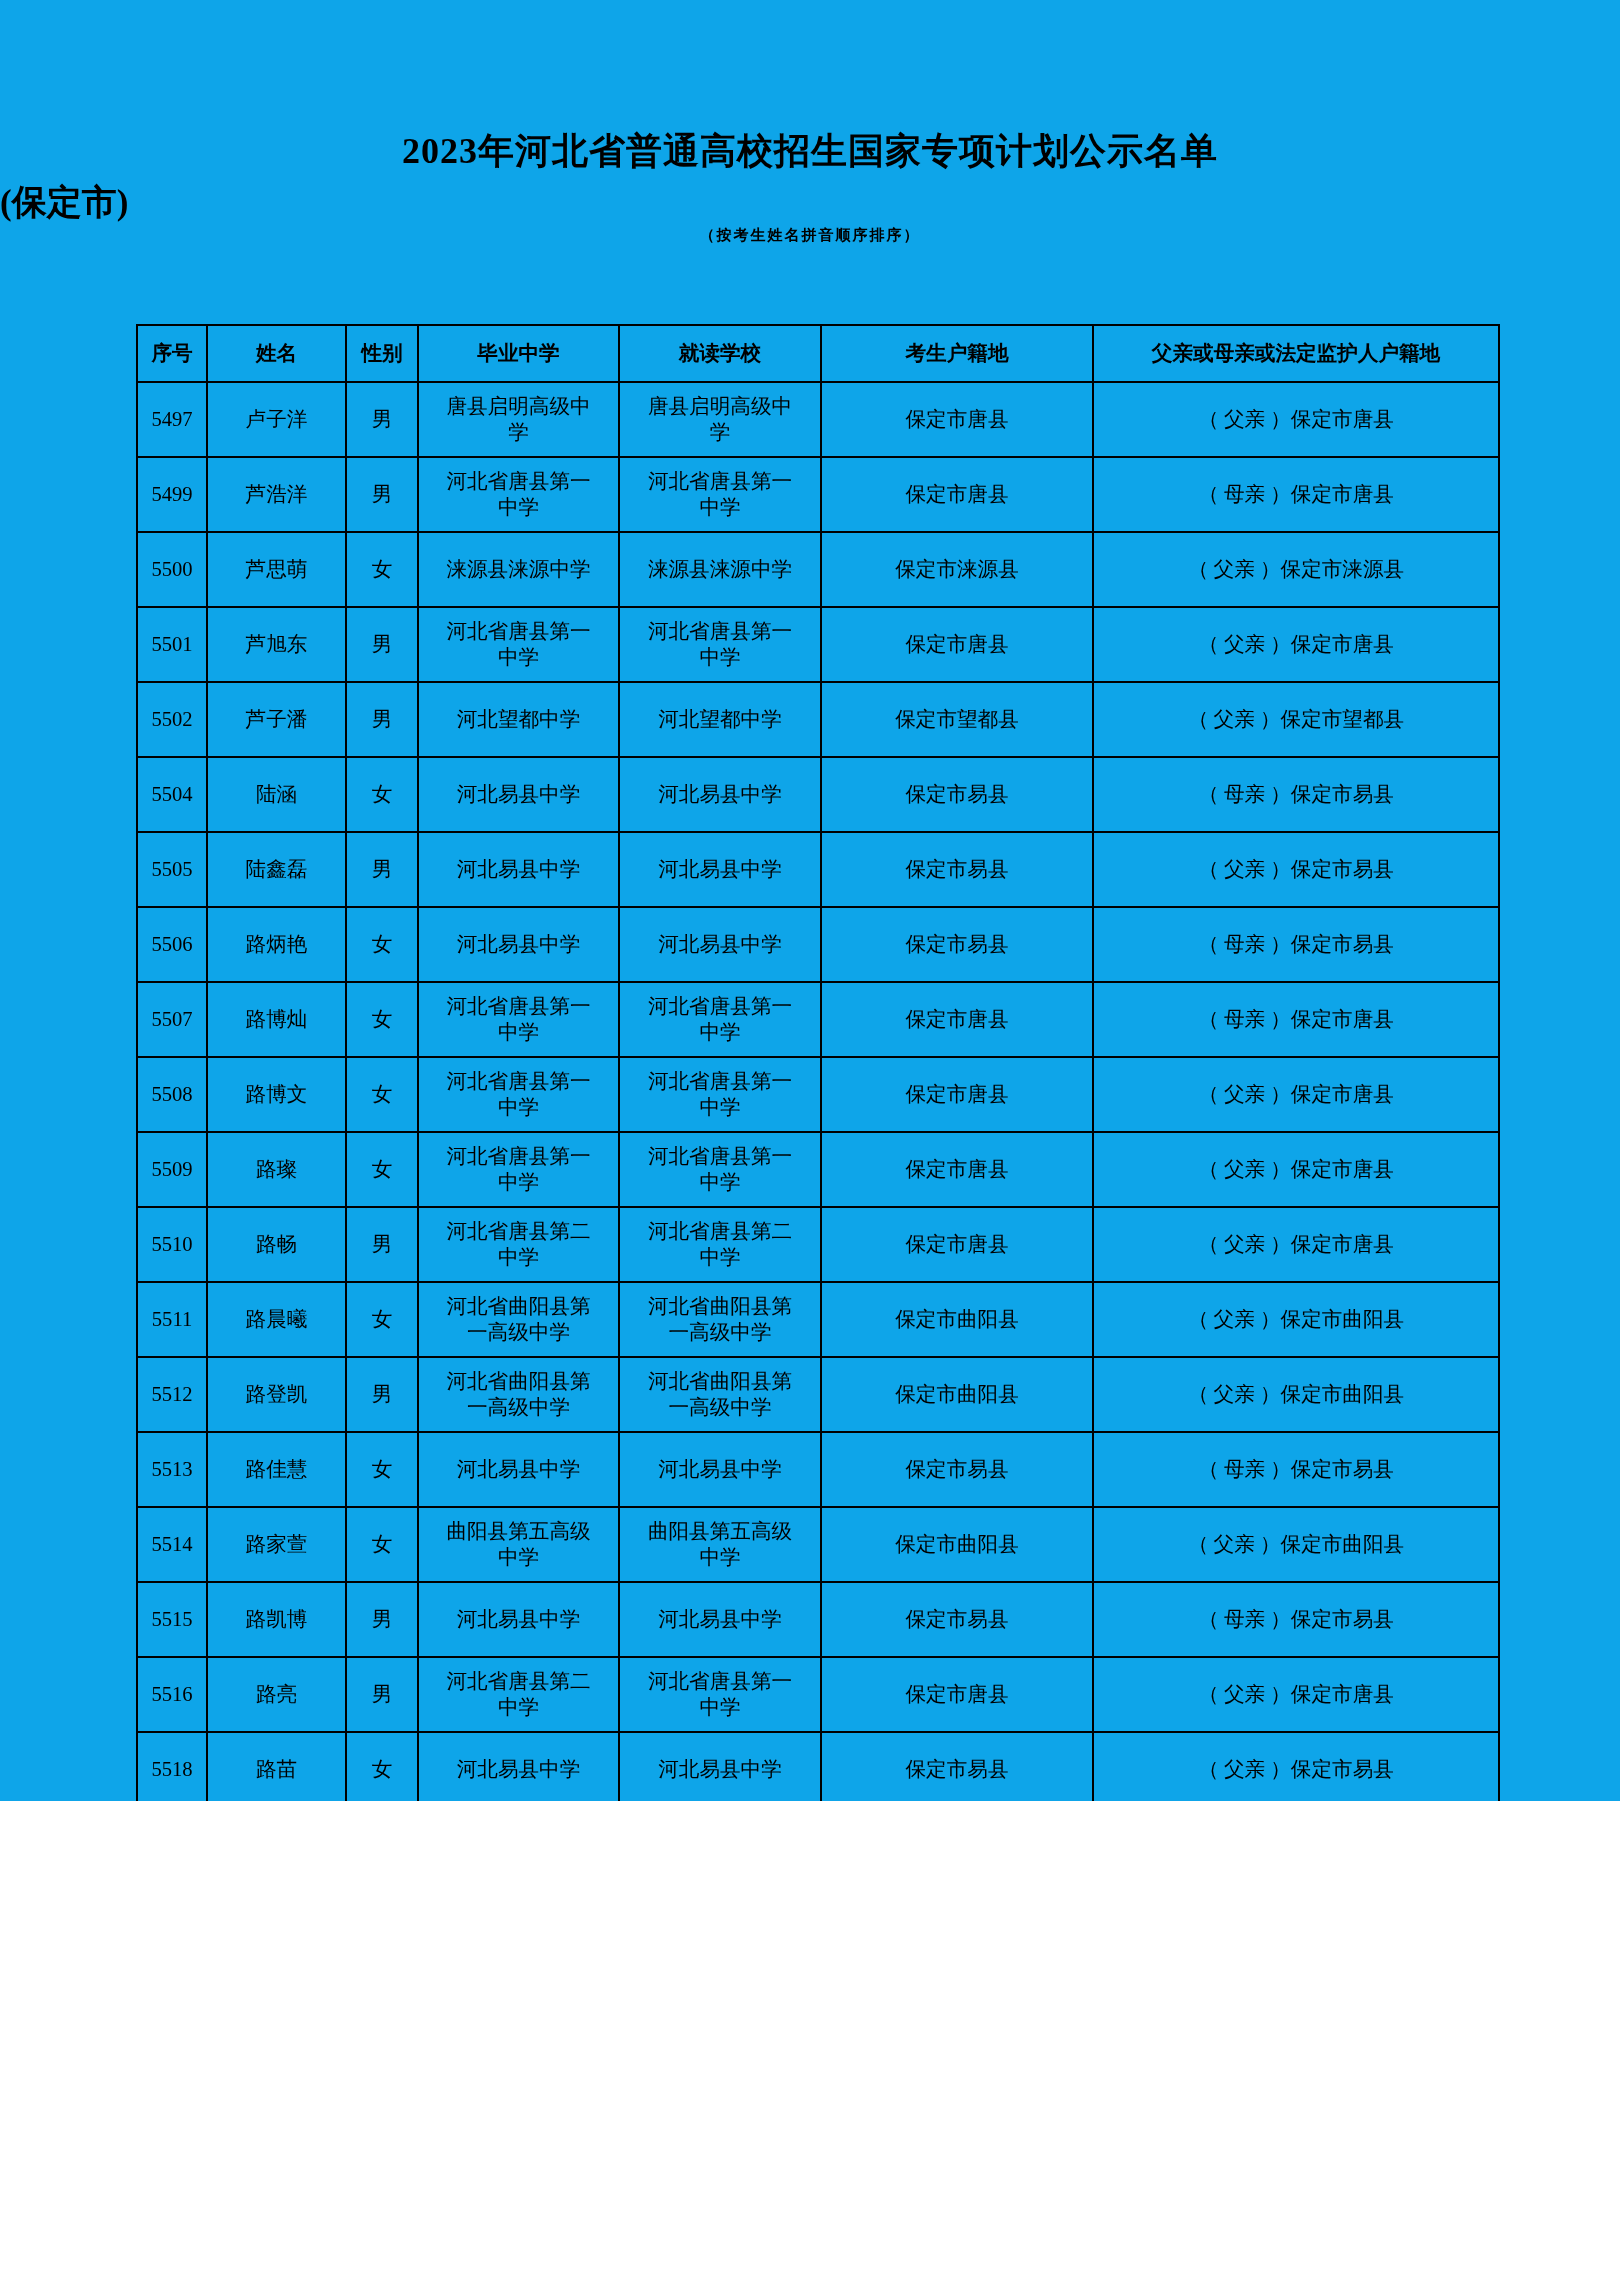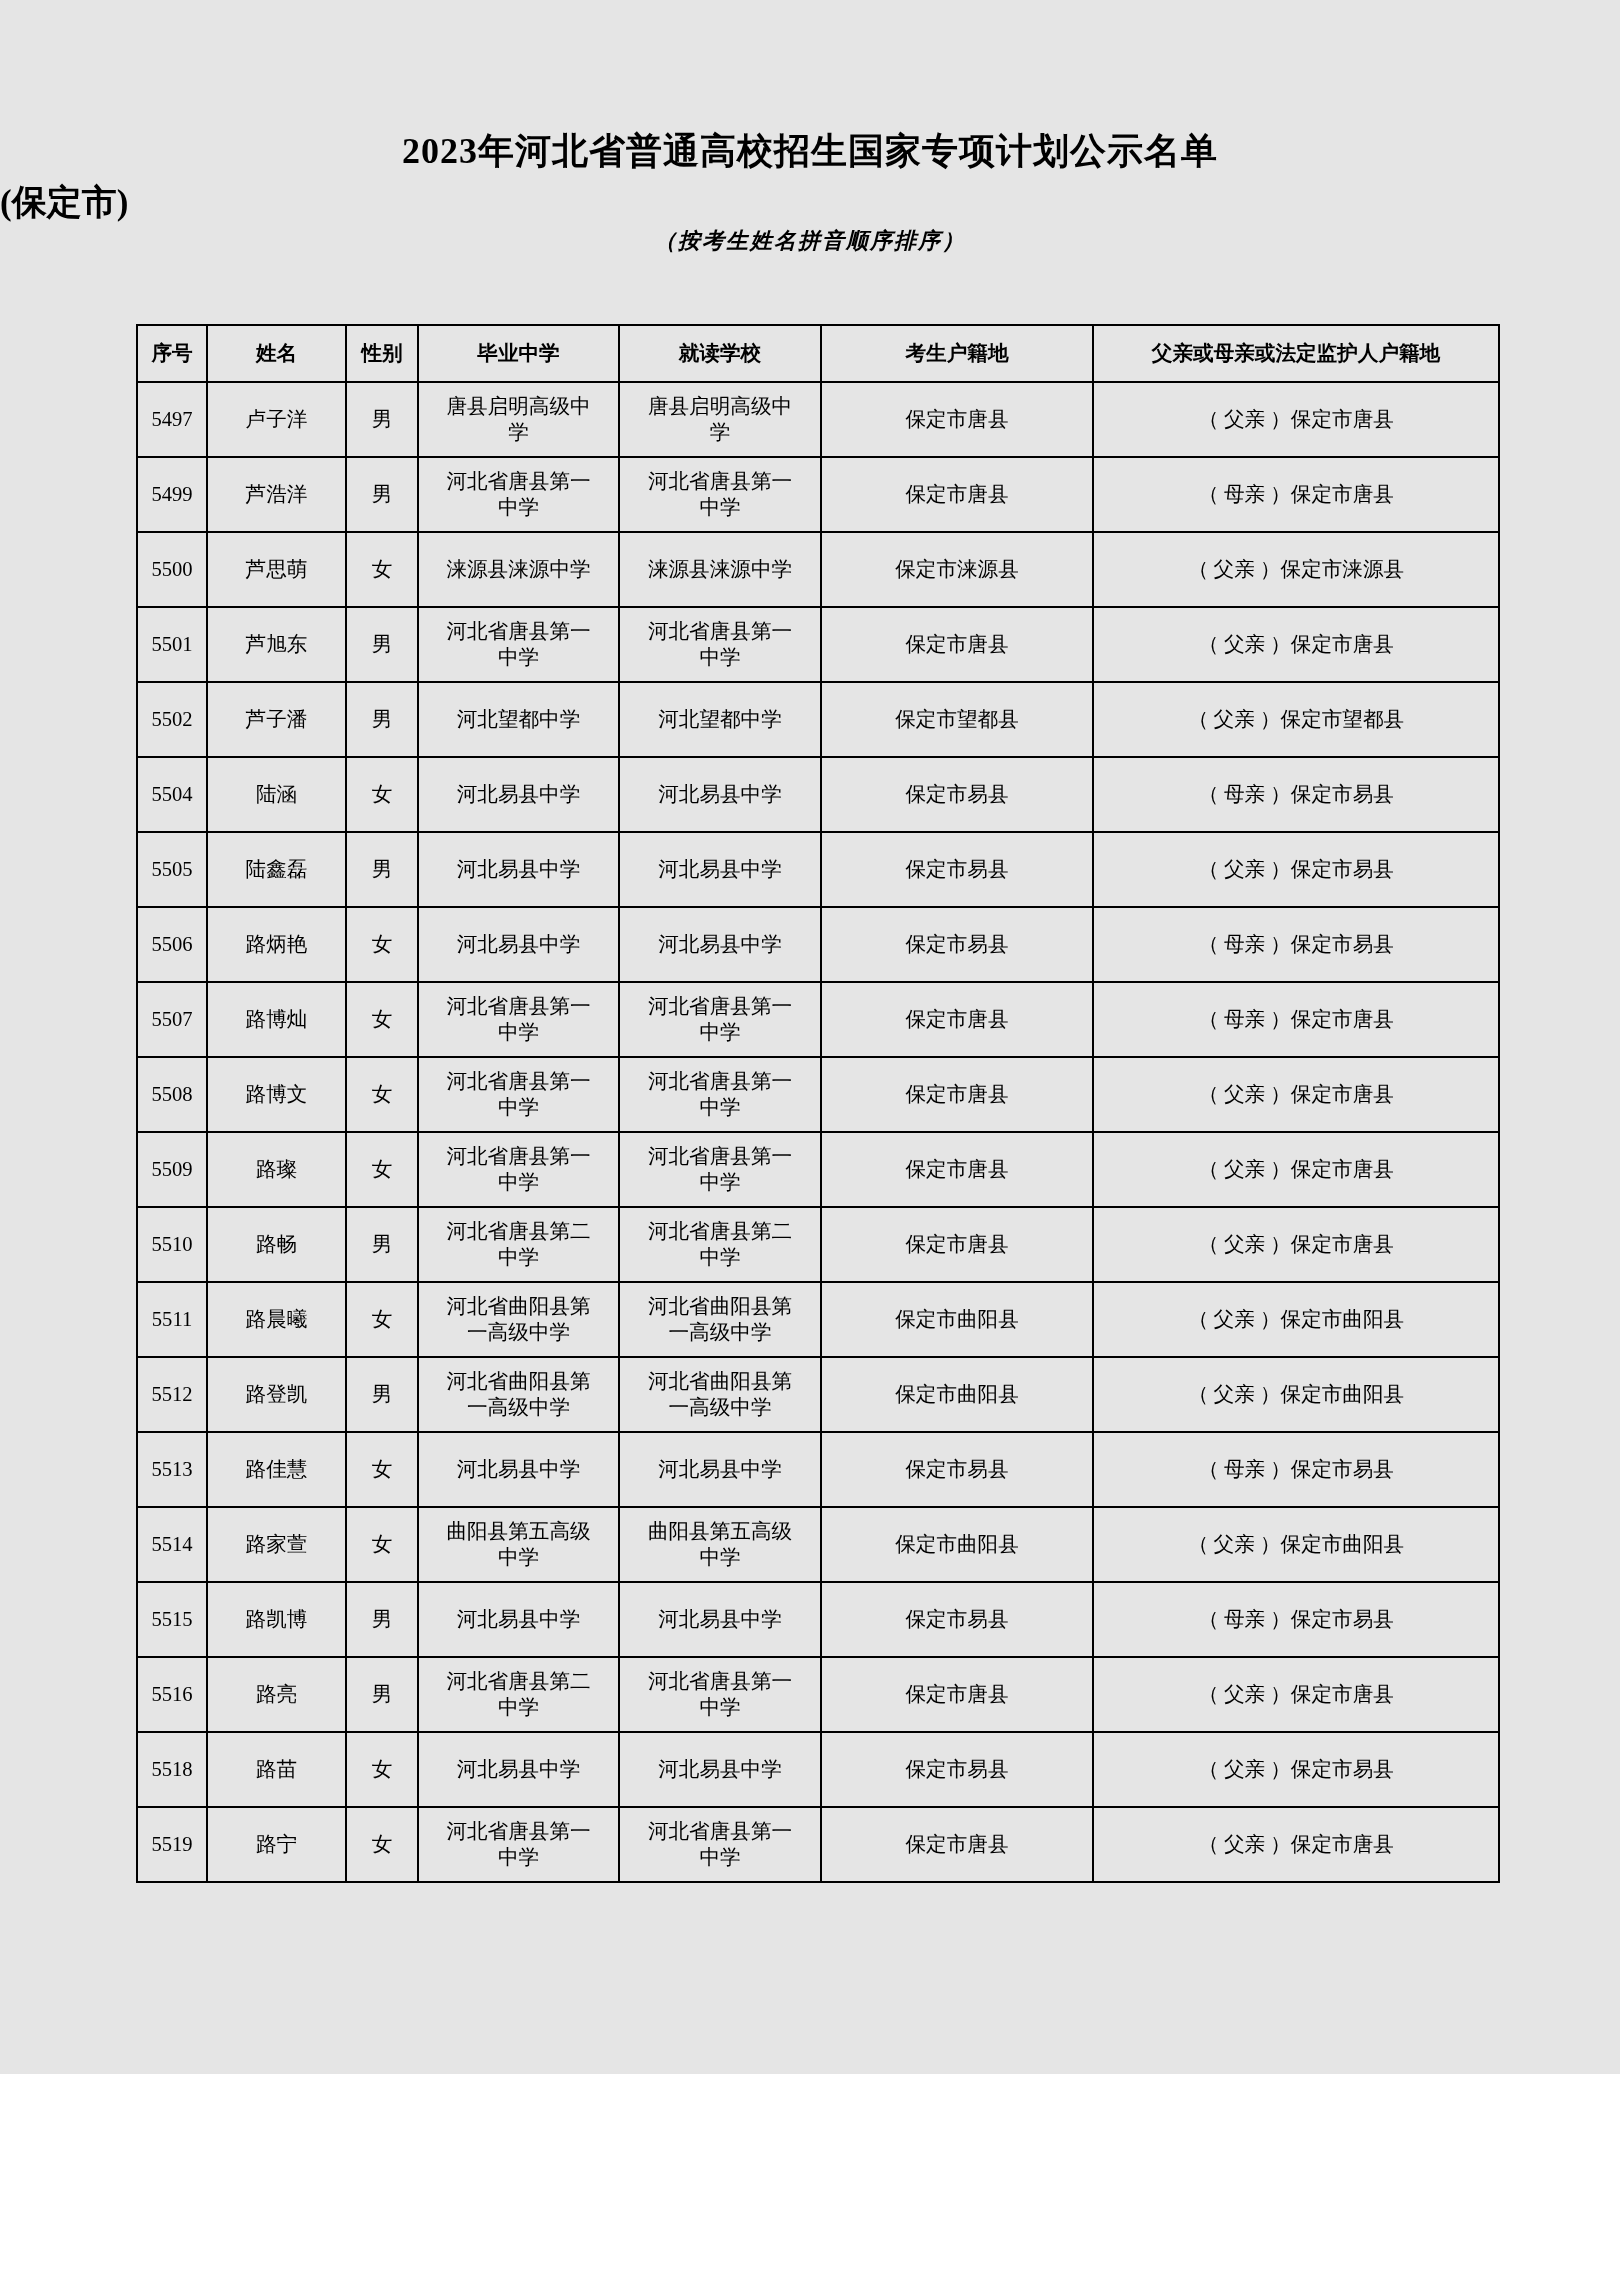--- a/index.html
+++ b/index.html
@@ -5,22 +5,22 @@
   html, body {
     margin: 0;
     padding: 0;
     background: #ffffff;
     color: #000000;
     font-family: "Liberation Serif", "DejaVu Serif", serif;
   }
   .page {
     position: relative;
     width: 1620px;
-    height: 2074px;
-    background: #e5e5e5;
+    height: 1801px;
+    background: #0ea5e9;
     overflow: hidden;
   }
   .title-line1 {
     position: absolute;
     top: 127px;
     left: 0;
     width: 100%;
     text-align: center;
     font-size: 36px;
     font-weight: bold;
@@ -35,25 +35,24 @@
     font-size: 35px;
     font-weight: bold;
     margin: 0;
   }
   .title-line3 {
     position: absolute;
     top: 226px;
     left: 0;
     width: 100%;
     text-align: center;
-    font-size: 22px;
+    font-size: 15px;
     font-weight: bold;
     letter-spacing: 2px;
     margin: 0;
-    font-style: italic;
   }
   table.roster {
     position: absolute;
     left: 136px;
     top: 280px;
     width: 1360px;
     border-collapse: collapse;
     table-layout: fixed;
     margin-top: 44px;
   }

